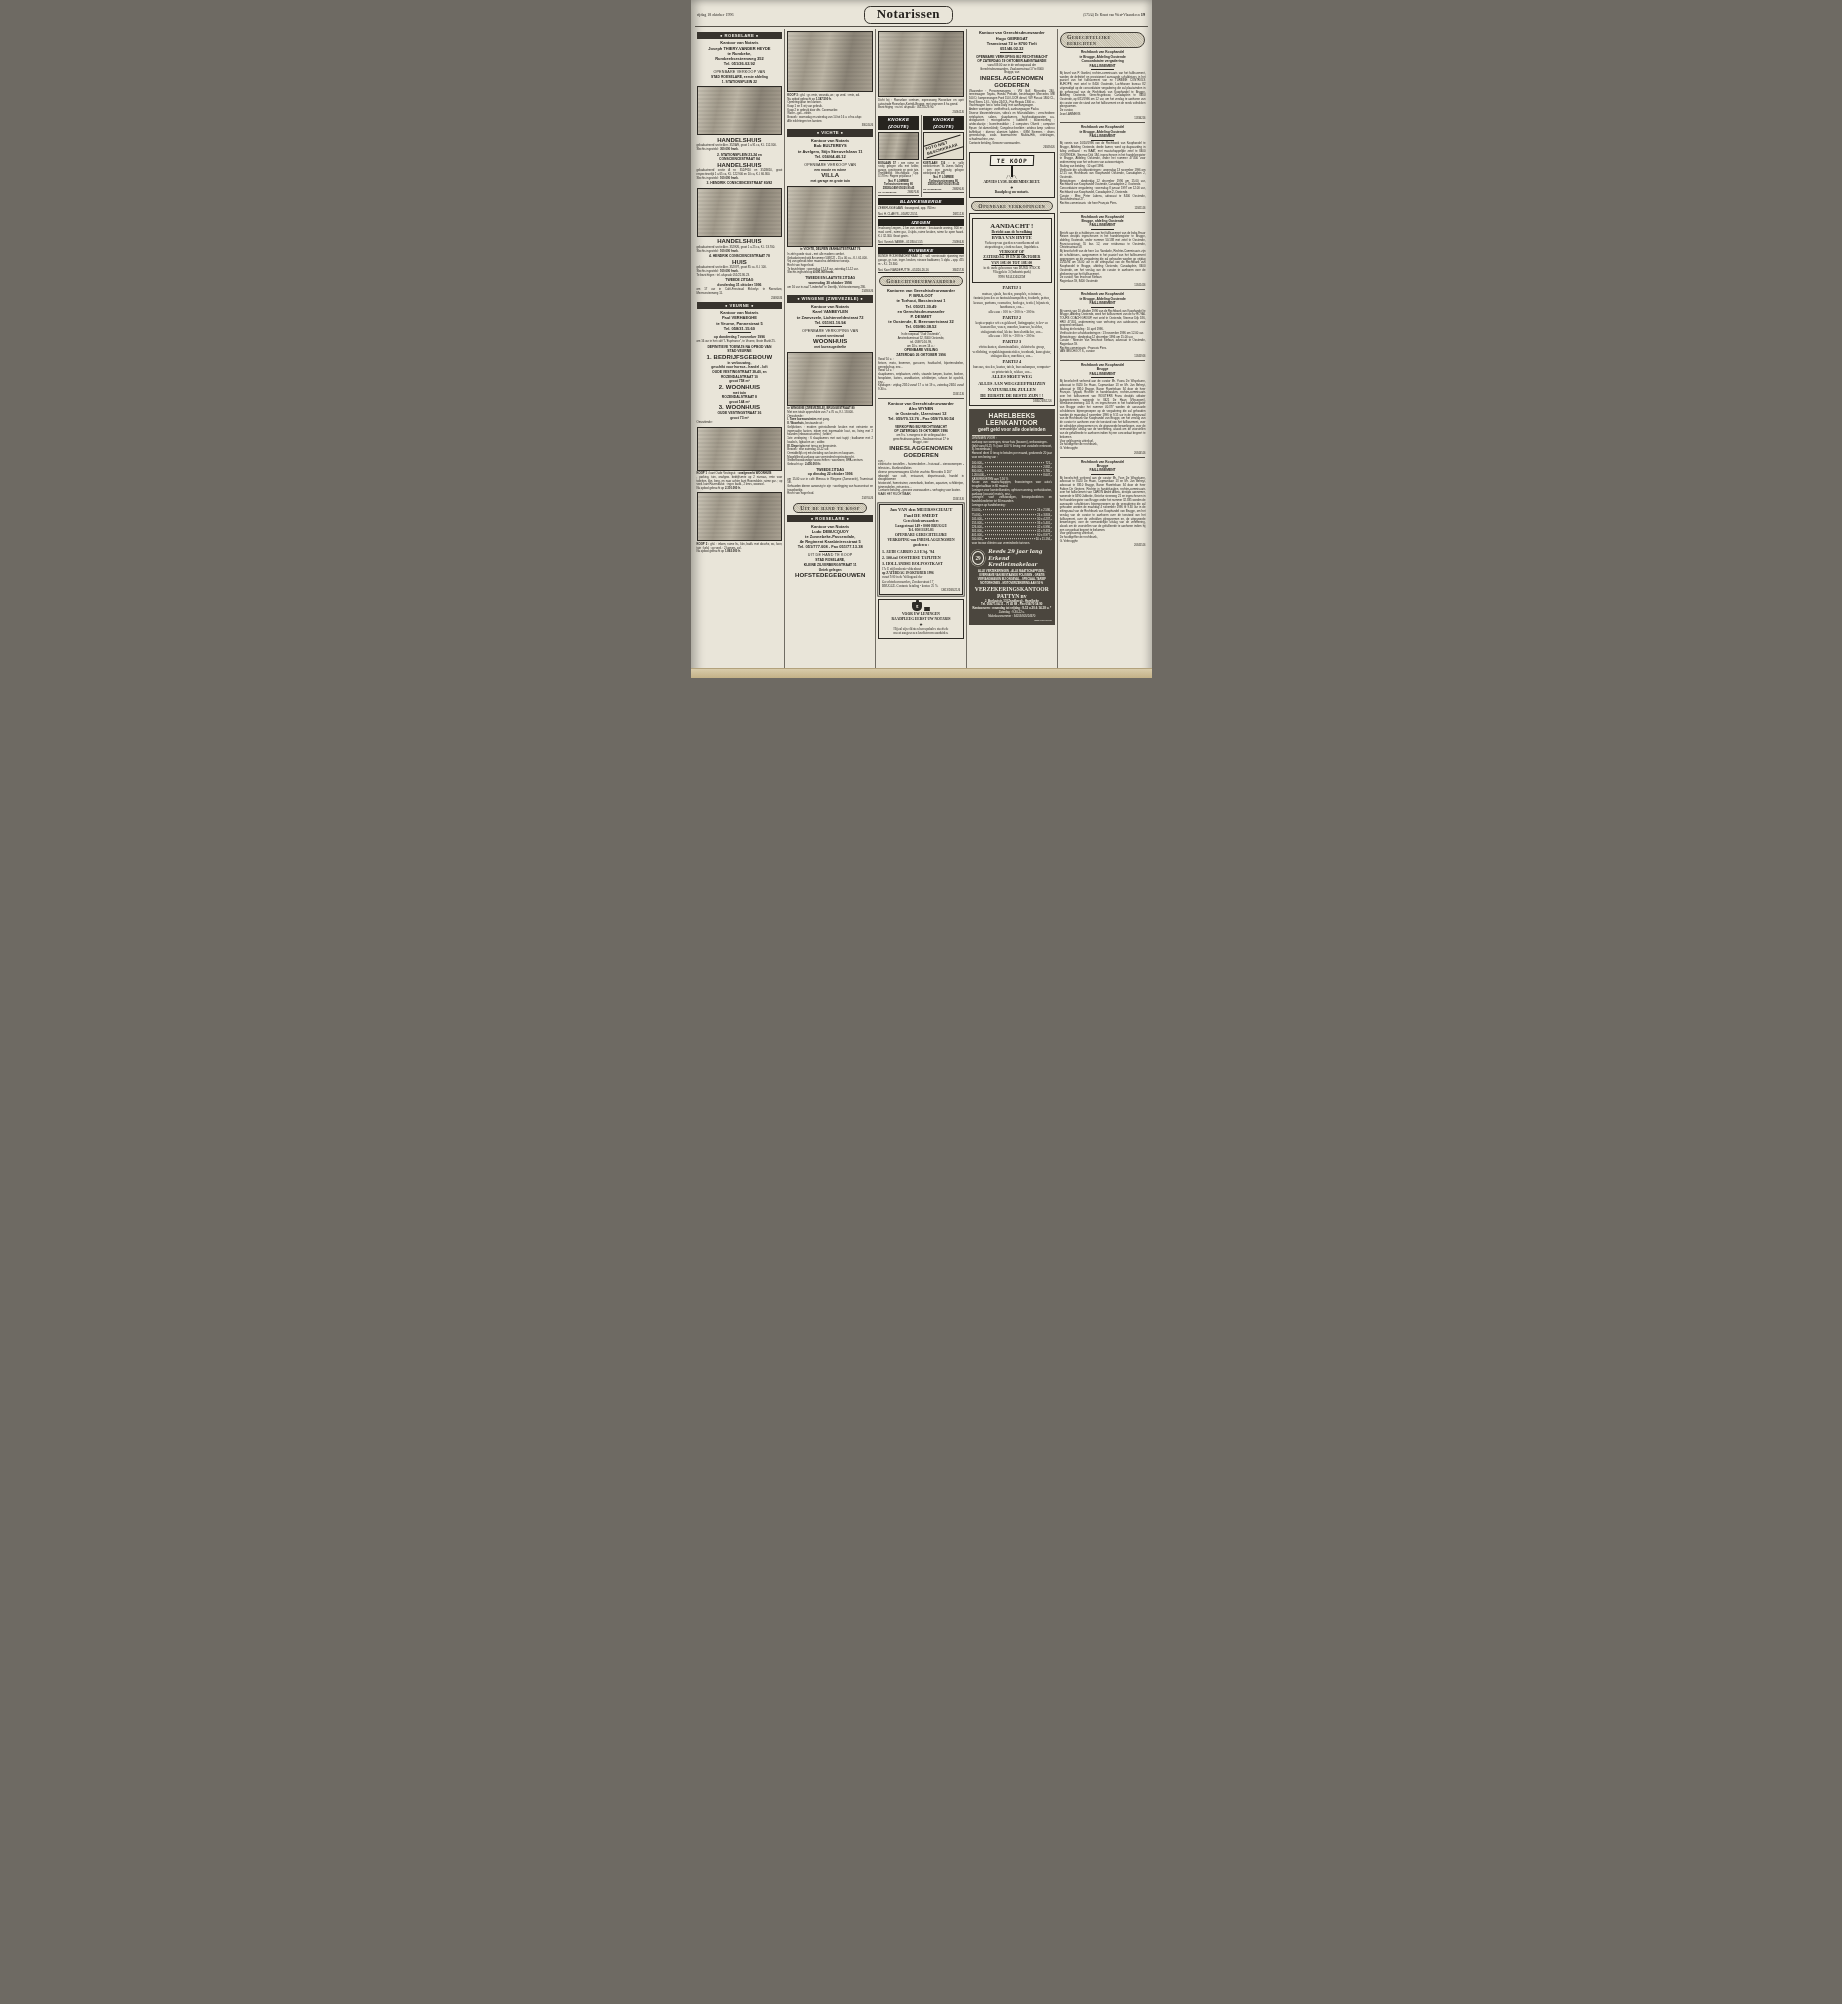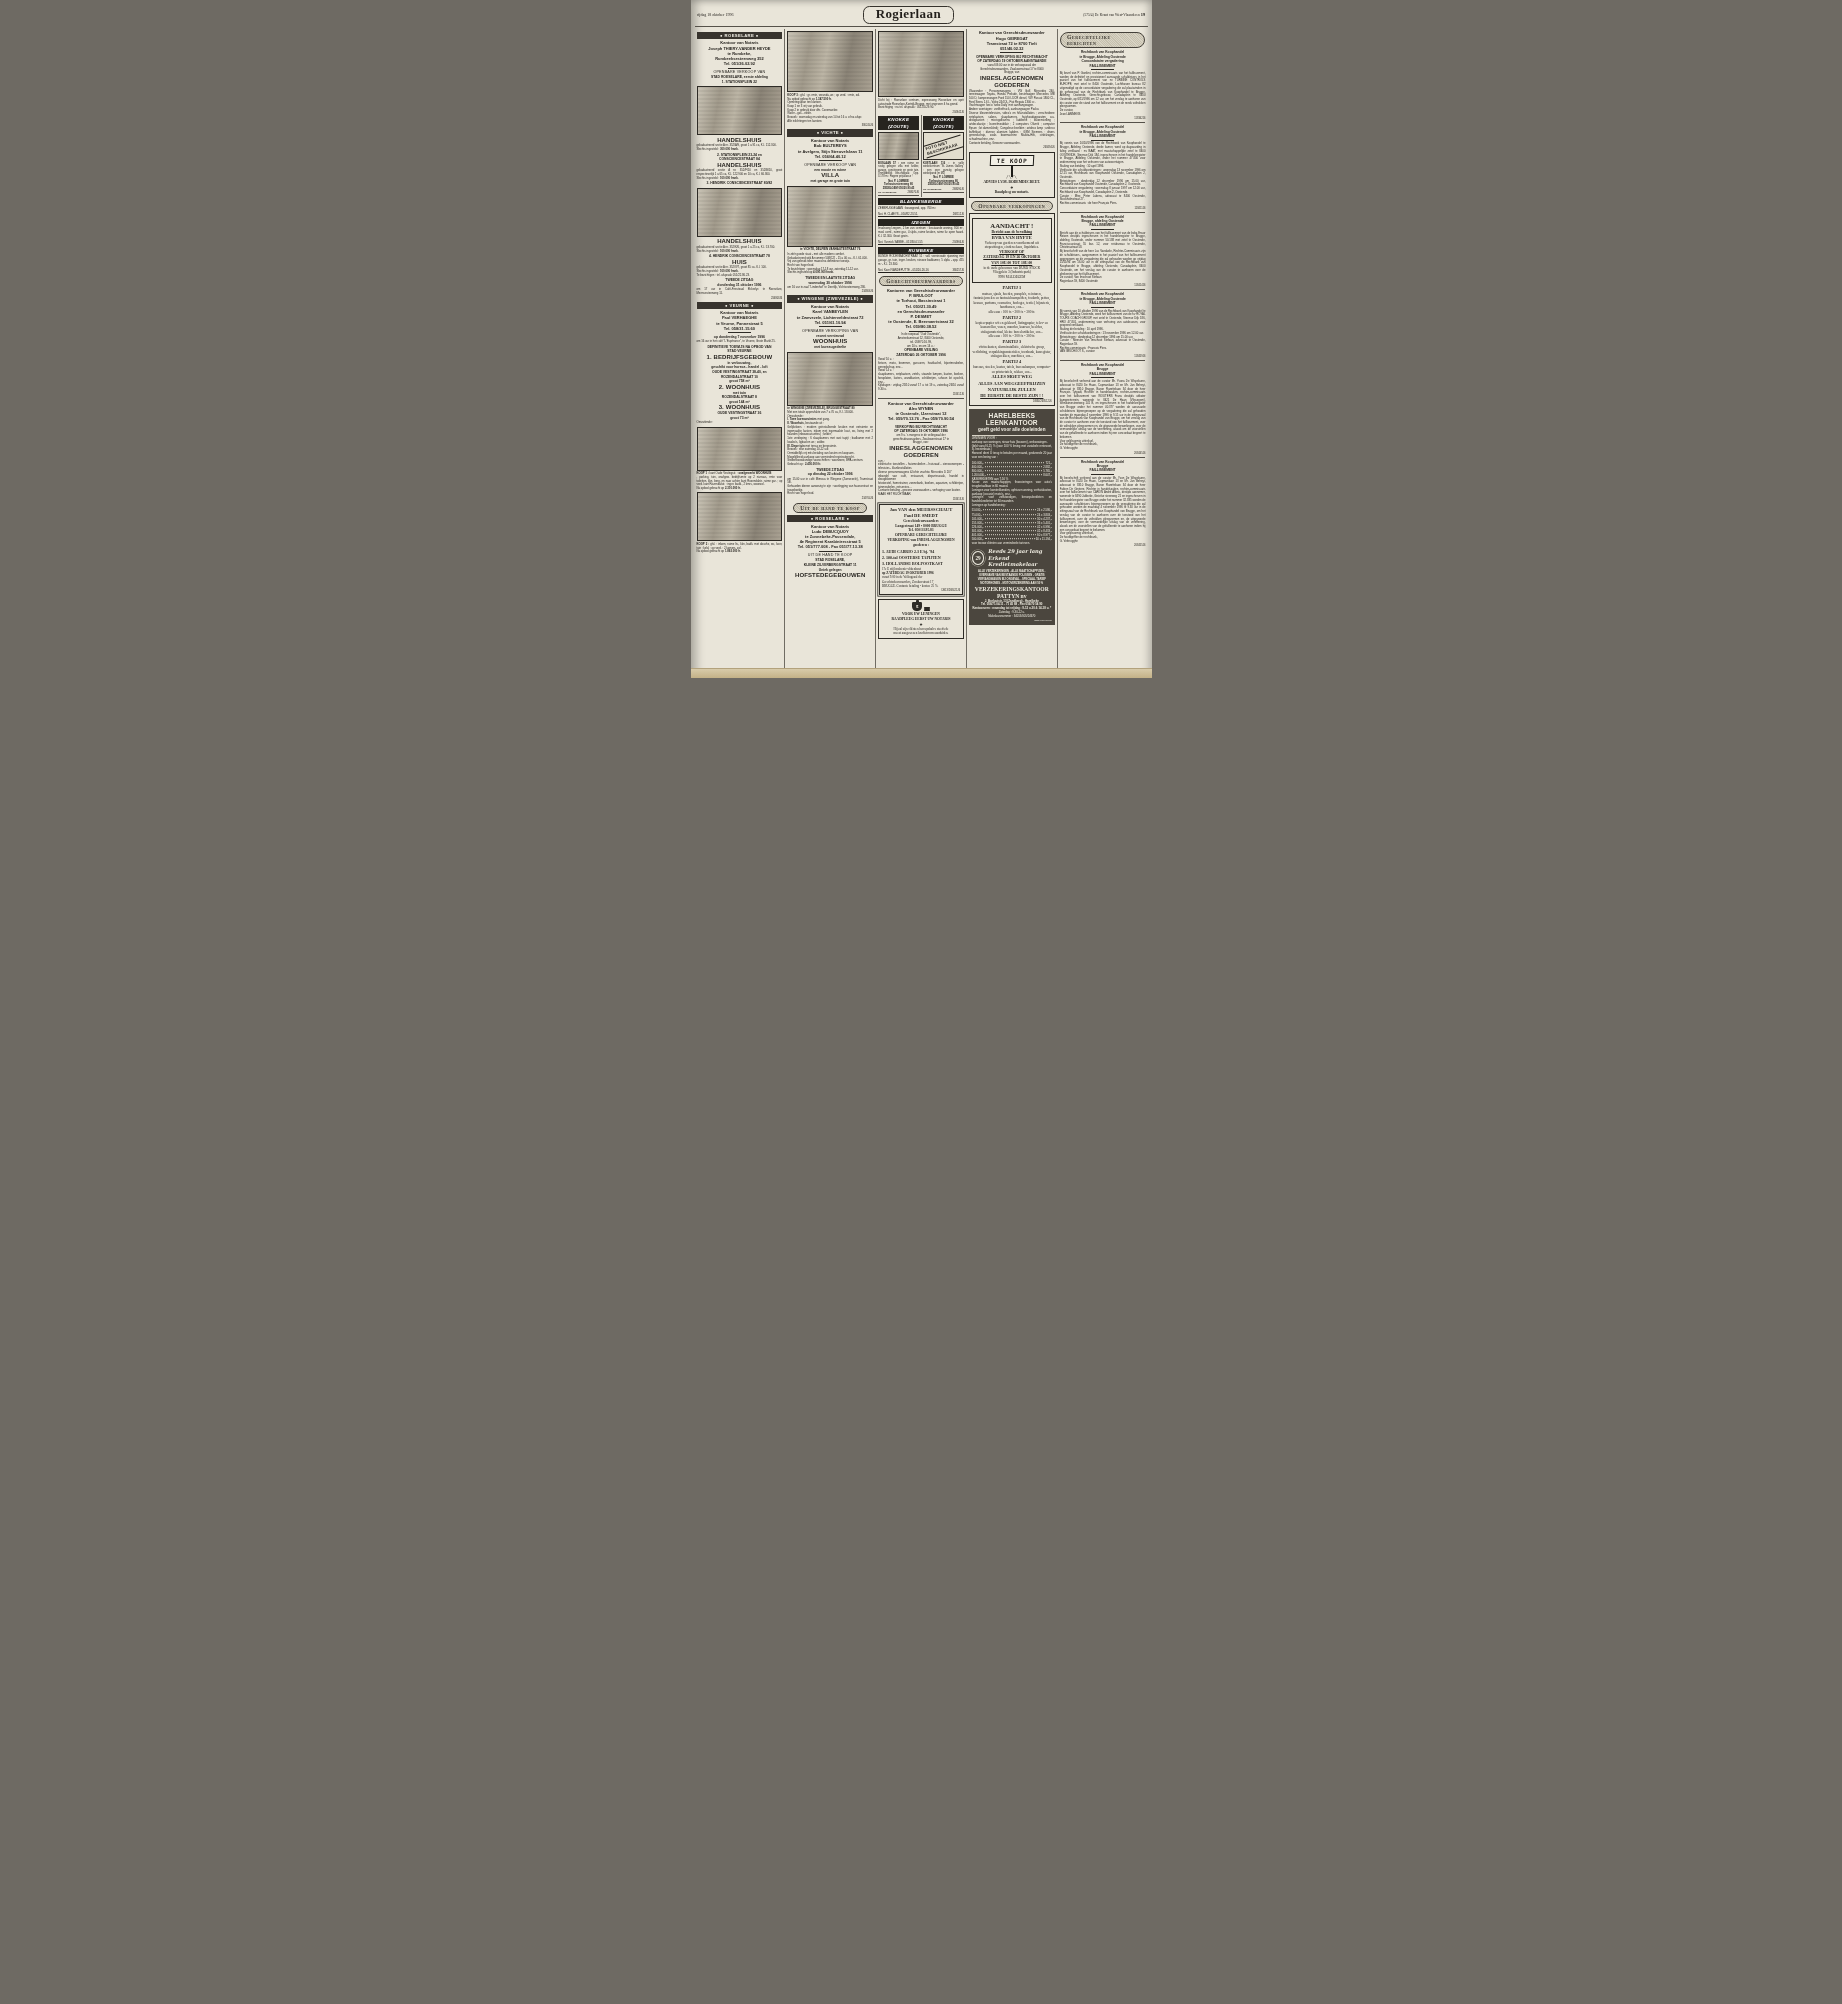--- a/index.html
+++ b/index.html
@@ -111,21 +111,21 @@
   .coins{display:flex;flex-direction:column;gap:0.4px;}
   .coin{width:5.6px;height:1.2px;background:#2e2b26;border-radius:0.8px;}
 </style>
 </head>
 <body>
 
 <div class="page">
   <div class="hdr">
     <div class="hdr-date">rijdag 18 oktober 1996</div>
     <div class="titlebox">
-      <div class="title">Rogierlaan</div>
+      <div class="title">Notarissen</div>
     </div>
     <div class="hdr-right">
       <span>(575/4) De Krant van West-Vlaanderen</span>
       <b>19</b>
     </div>
   </div>
   <div class="hdr-rule"></div>
   <div class="cols">
     <div class="col">
         <div class="banner">●  ROESELARE  ●</div>

